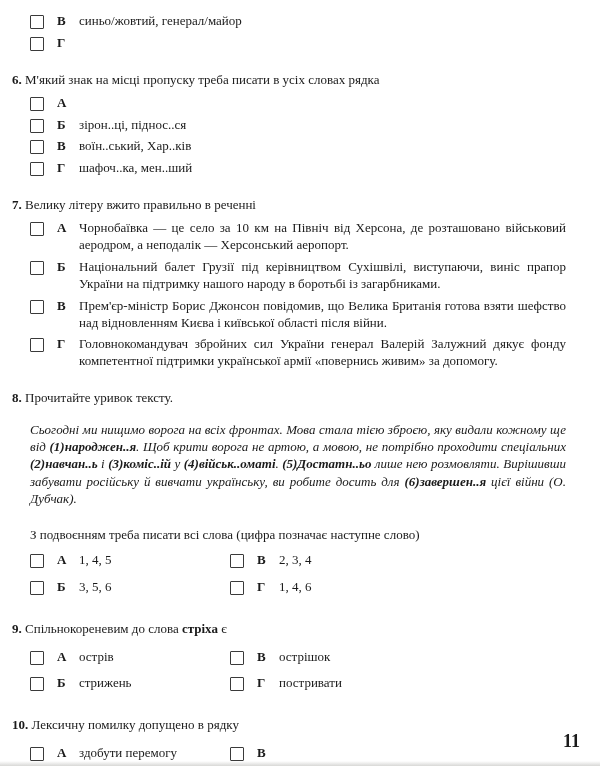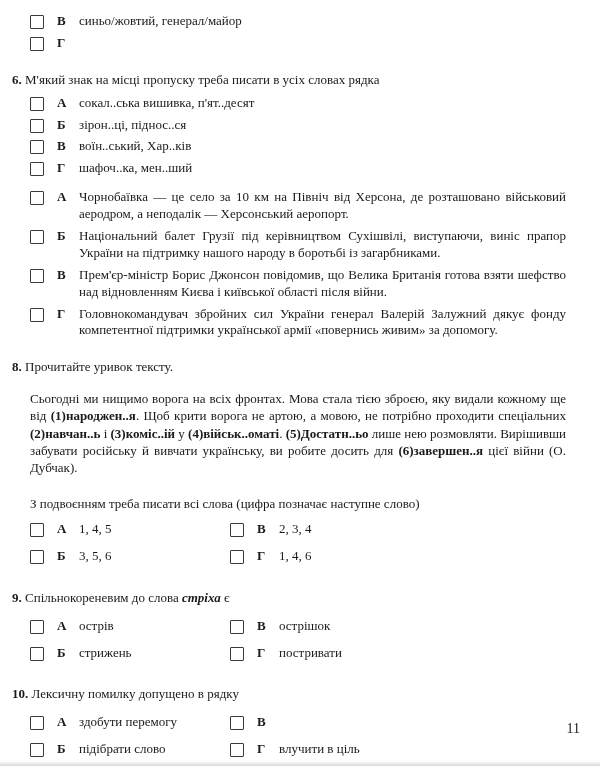--- a/index.html
+++ b/index.html
@@ -22,29 +22,29 @@
     margin-top:2px;background:#fff;
   }
   .opt-letter{font-weight:bold;margin-left:13px;min-width:15px;flex:0 0 auto;}
   .opt-text{margin-left:7px;text-align:justify;}
   .two-col{
     display:grid;grid-template-columns:196px 1fr;
     margin-left:18px;column-gap:4px;
   }
   .two-col .option-row{margin:5px 0;}
   .passage{
-    text-align:justify;line-height:1.32;
+    font-style:italic;text-align:justify;line-height:1.32;
     margin:14px 0 8px 18px;
   }
   .subprompt{margin:20px 0 4px 18px;}
   .seg-b{font-weight:bold;}
-  .seg-i{font-style:italic;}
+  .seg-i{}
   .page-number{
-    position:absolute;right:20px;bottom:29px;
-    font-size:14px;color:#1a1a1a;
+    position:absolute;right:20px;bottom:14px;
+    font-size:18px;color:#1a1a1a;font-weight:bold;
   }
   .page-edge{
     position:absolute;left:0;right:0;bottom:0;height:5px;
     background:linear-gradient(#ffffff,#d8d8d6);
   }
 </style>
 </head>
 <body>
 
 <div class="page-content">
@@ -63,41 +63,44 @@
 
   <div class="question">
     <div class="q-head">
       <span class="q-num">6.</span>
       <span>М'який знак на місці пропуску треба писати в усіх словах рядка</span>
     </div>
     <div class="options">
       <div class="option-row">
         <span class="checkbox"></span>
         <span class="opt-letter">А</span>
-        <span class="opt-text">сокал..ська вишивка, п'ят..десят</span>
       </div>
       <div class="option-row">
         <span class="checkbox"></span>
         <span class="opt-letter">Б</span>
         <span class="opt-text">зірон..ці, піднос..ся</span>
       </div>
       <div class="option-row">
         <span class="checkbox"></span>
         <span class="opt-letter">В</span>
         <span class="opt-text">воїн..ський, Хар..ків</span>
       </div>
       <div class="option-row">
         <span class="checkbox"></span>
         <span class="opt-letter">Г</span>
         <span class="opt-text">шафоч..ка, мен..ший</span>
       </div>
     </div>
   </div>
 
   <div class="question">
+    <div class="q-head">
+      <span class="q-num">7.</span>
+      <span>Велику літеру вжито правильно в реченні</span>
+    </div>
     <div class="options">
       <div class="option-row">
         <span class="checkbox"></span>
         <span class="opt-letter">А</span>
         <span class="opt-text">Чорнобаївка — це село за 10 км на Північ від Херсона, де розташовано військовий аеродром, а неподалік — Херсонський аеропорт.</span>
       </div>
       <div class="option-row">
         <span class="checkbox"></span>
         <span class="opt-letter">Б</span>
         <span class="opt-text">Національний балет Грузії під керівництвом Сухішвілі, виступаючи, виніс прапор України на підтримку нашого народу в боротьбі із загарбниками.</span>

